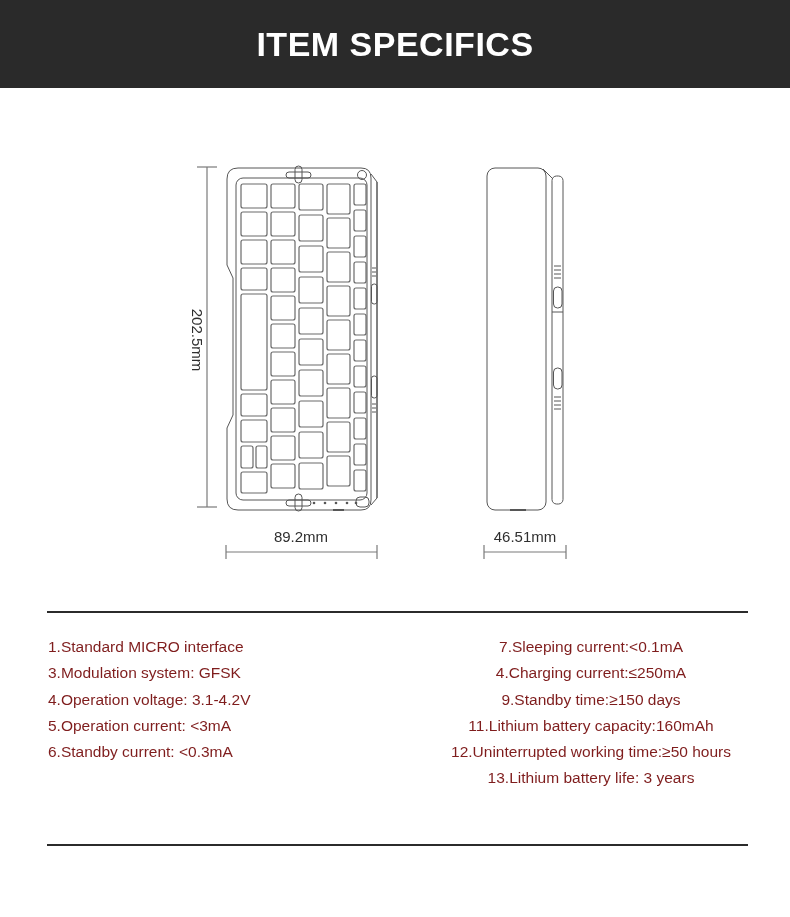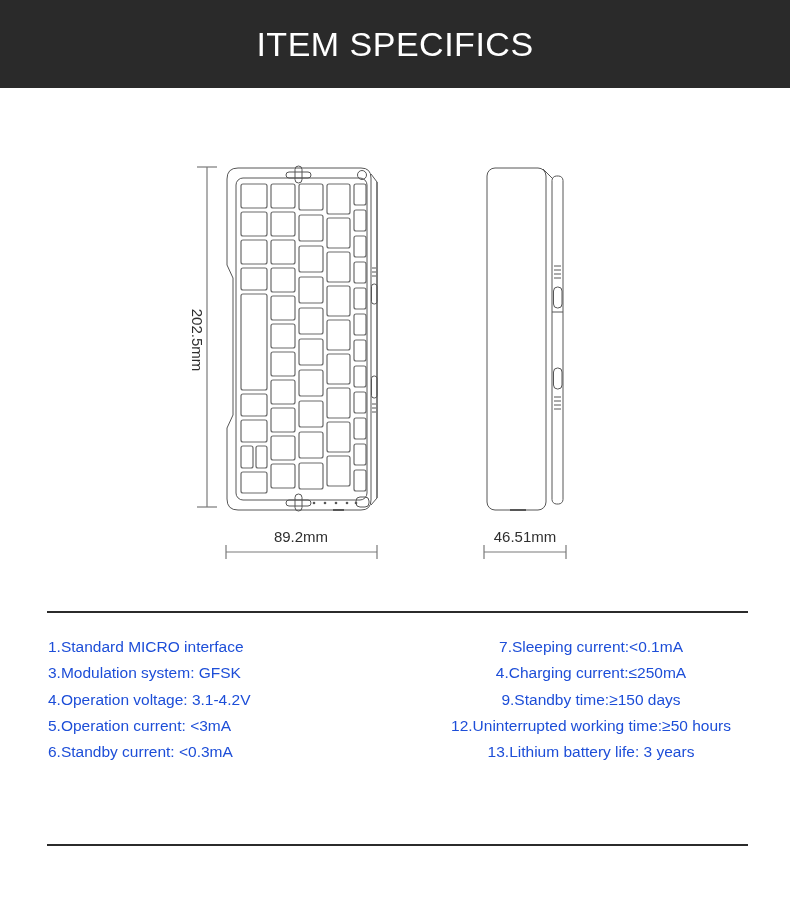--- a/index.html
+++ b/index.html
@@ -18,21 +18,21 @@
     width: 790px;
     height: 88px;
     background: #2a2a2a;
     display: flex;
     align-items: center;
     justify-content: center;
   }
   .header-title {
     color: #ffffff;
     font-size: 34px;
-    font-weight: normal;
+    font-weight: bold;
     letter-spacing: 0.5px;
   }
   .diagram {
     position: absolute;
     top: 88px; left: 0;
     width: 790px;
     height: 515px;
   }
   .diagram svg { display: block; }
   .sep {
@@ -43,21 +43,21 @@
     border-top: 2px solid #2b2b2b;
   }
   .sep-top { top: 611px; }
   .sep-bottom { top: 844px; }
   .specs-col {
     position: absolute;
     top: 634px;
     list-style: none;
     font-size: 15.5px;
     line-height: 26.3px;
-    color: #1d4ed8;
+    color: #7f1d1d;
   }
   .specs-left { left: 48px; width: 350px; }
   .specs-right { left: 411px; width: 360px; text-align: center; }
   text.dim-label {
     font-family: "Liberation Sans", sans-serif;
     font-size: 15px;
     fill: #2f2f2f;
   }
 </style>
 </head>
@@ -218,19 +218,20 @@
     <li>3.Modulation system: GFSK</li>
     <li>4.Operation voltage: 3.1-4.2V</li>
     <li>5.Operation current: &lt;3mA</li>
     <li>6.Standby current: &lt;0.3mA</li>
   </ul>
 
   <ul class="specs-col specs-right">
     <li>7.Sleeping current:&lt;0.1mA</li>
     <li>4.Charging current:≤250mA</li>
     <li>9.Standby time:≥150 days</li>
+    <li>11.Lithium battery capacity:160mAh</li>
     <li>12.Uninterrupted working time:≥50 hours</li>
     <li>13.Lithium battery life: 3 years</li>
   </ul>
 
   <div class="sep sep-bottom"></div>
 
 </div>
 
 </body></html>

